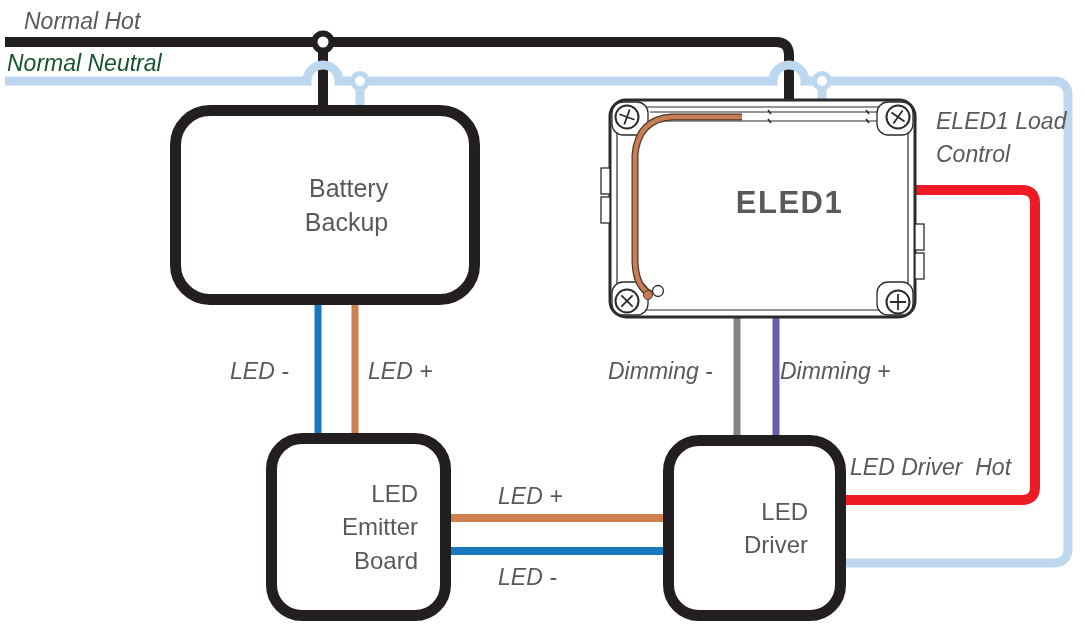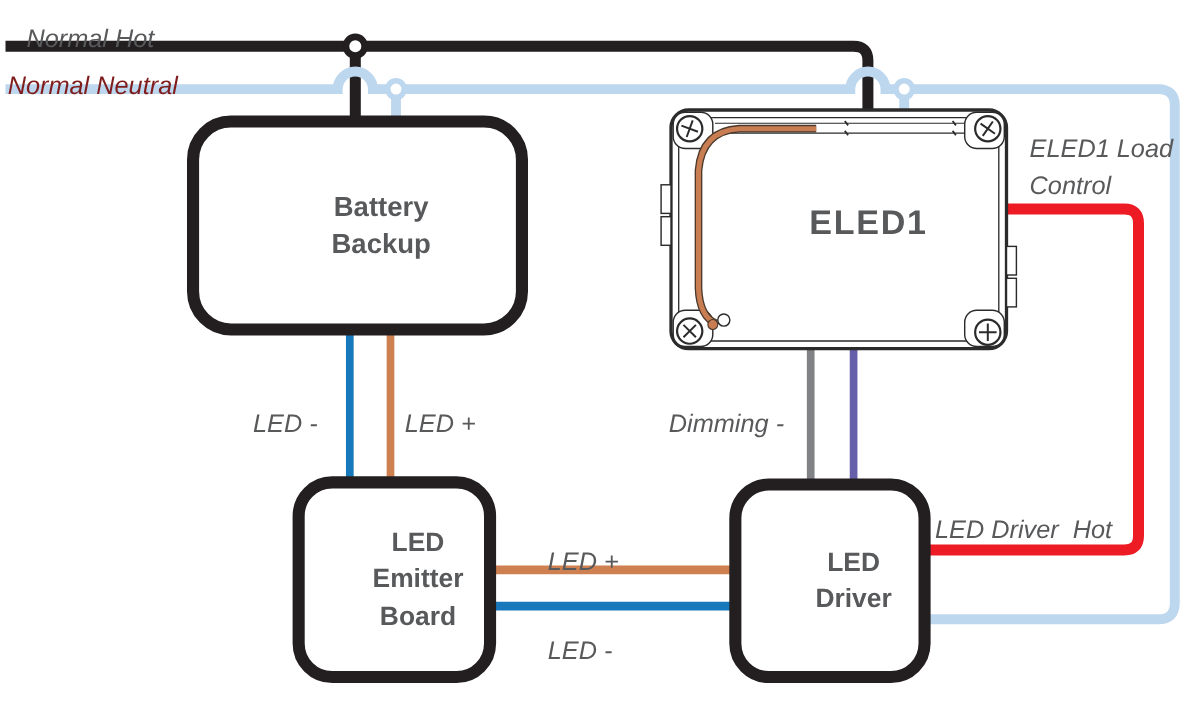--- a/index.html
+++ b/index.html
@@ -3,41 +3,41 @@
 <meta charset="utf-8">
 <style>
   html,body{margin:0;padding:0;background:#ffffff;}
   #canvas{
     position:relative;width:1085px;height:640px;background:#ffffff;overflow:hidden;
     font-family:"Liberation Sans",sans-serif;
   }
   #wires-svg{position:absolute;left:0;top:0;width:1085px;height:640px;}
   .wire-label{
     position:absolute;font-style:italic;font-size:23px;color:#58595b;
-    white-space:pre-wrap;line-height:1.42;margin-top:14px;
+    white-space:pre-wrap;line-height:1.42;
   }
   .wire-label.center{}
   .node-box{
     position:absolute;box-sizing:border-box;background:#ffffff;
     border:11px solid #231f20;display:flex;align-items:center;justify-content:center;
   }
   .node-box .node-label{
-    font-weight:bold;font-size:25px;color:#58595b;text-align:center;
+    font-weight:normal;font-size:25px;color:#58595b;text-align:right;
     line-height:1.38;white-space:pre-line;margin-left:43px;
   }
   #battery-box{left:170px;top:105px;width:310px;height:200px;border-radius:40px;}
   #emitter-box{left:266px;top:433px;width:185px;height:188px;border-radius:36px;}
   #driver-box{left:663px;top:435px;width:183px;height:186px;border-radius:36px;}
   #emitter-box .node-label,#driver-box .node-label{font-size:24px;}
   #eled1-label{
     position:absolute;left:610px;top:185px;width:359px;text-align:center;
     font-weight:bold;font-size:31px;color:#58595b;letter-spacing:1.5px;
   }
   #normal-hot-label{left:24px;top:5px;}
-  #normal-neutral-label{left:7px;top:47px;color:#7f1d1d;}
+  #normal-neutral-label{left:7px;top:47px;color:#14532d;}
   #eled1-load-control-label{left:936px;top:105px;width:150px;}
   #led-minus-battery-label{left:230px;top:355px;width:80px;}
   #led-plus-battery-label{left:368px;top:355px;width:80px;}
   #dimming-minus-label{left:608px;top:355px;width:130px;}
   #dimming-plus-label{left:780px;top:355px;width:130px;}
   #led-plus-link-label{left:498px;top:480px;width:100px;}
   #led-minus-link-label{left:498px;top:561px;width:100px;}
   #led-driver-hot-label{left:850px;top:451px;width:175px;}
 </style>
 </head>
@@ -131,17 +131,18 @@
 
   <div id="eled1-label">ELED1</div>
 
   <div class="wire-label" id="normal-hot-label">Normal Hot</div>
   <div class="wire-label" id="normal-neutral-label">Normal Neutral</div>
   <div class="wire-label" id="eled1-load-control-label">ELED1 Load
 Control</div>
   <div class="wire-label center" id="led-minus-battery-label">LED -</div>
   <div class="wire-label center" id="led-plus-battery-label">LED +</div>
   <div class="wire-label center" id="dimming-minus-label">Dimming -</div>
+  <div class="wire-label center" id="dimming-plus-label">Dimming +</div>
   <div class="wire-label center" id="led-plus-link-label">LED +</div>
   <div class="wire-label center" id="led-minus-link-label">LED -</div>
   <div class="wire-label center" id="led-driver-hot-label">LED Driver  Hot</div>
 
 </div>
 
 </body></html>

